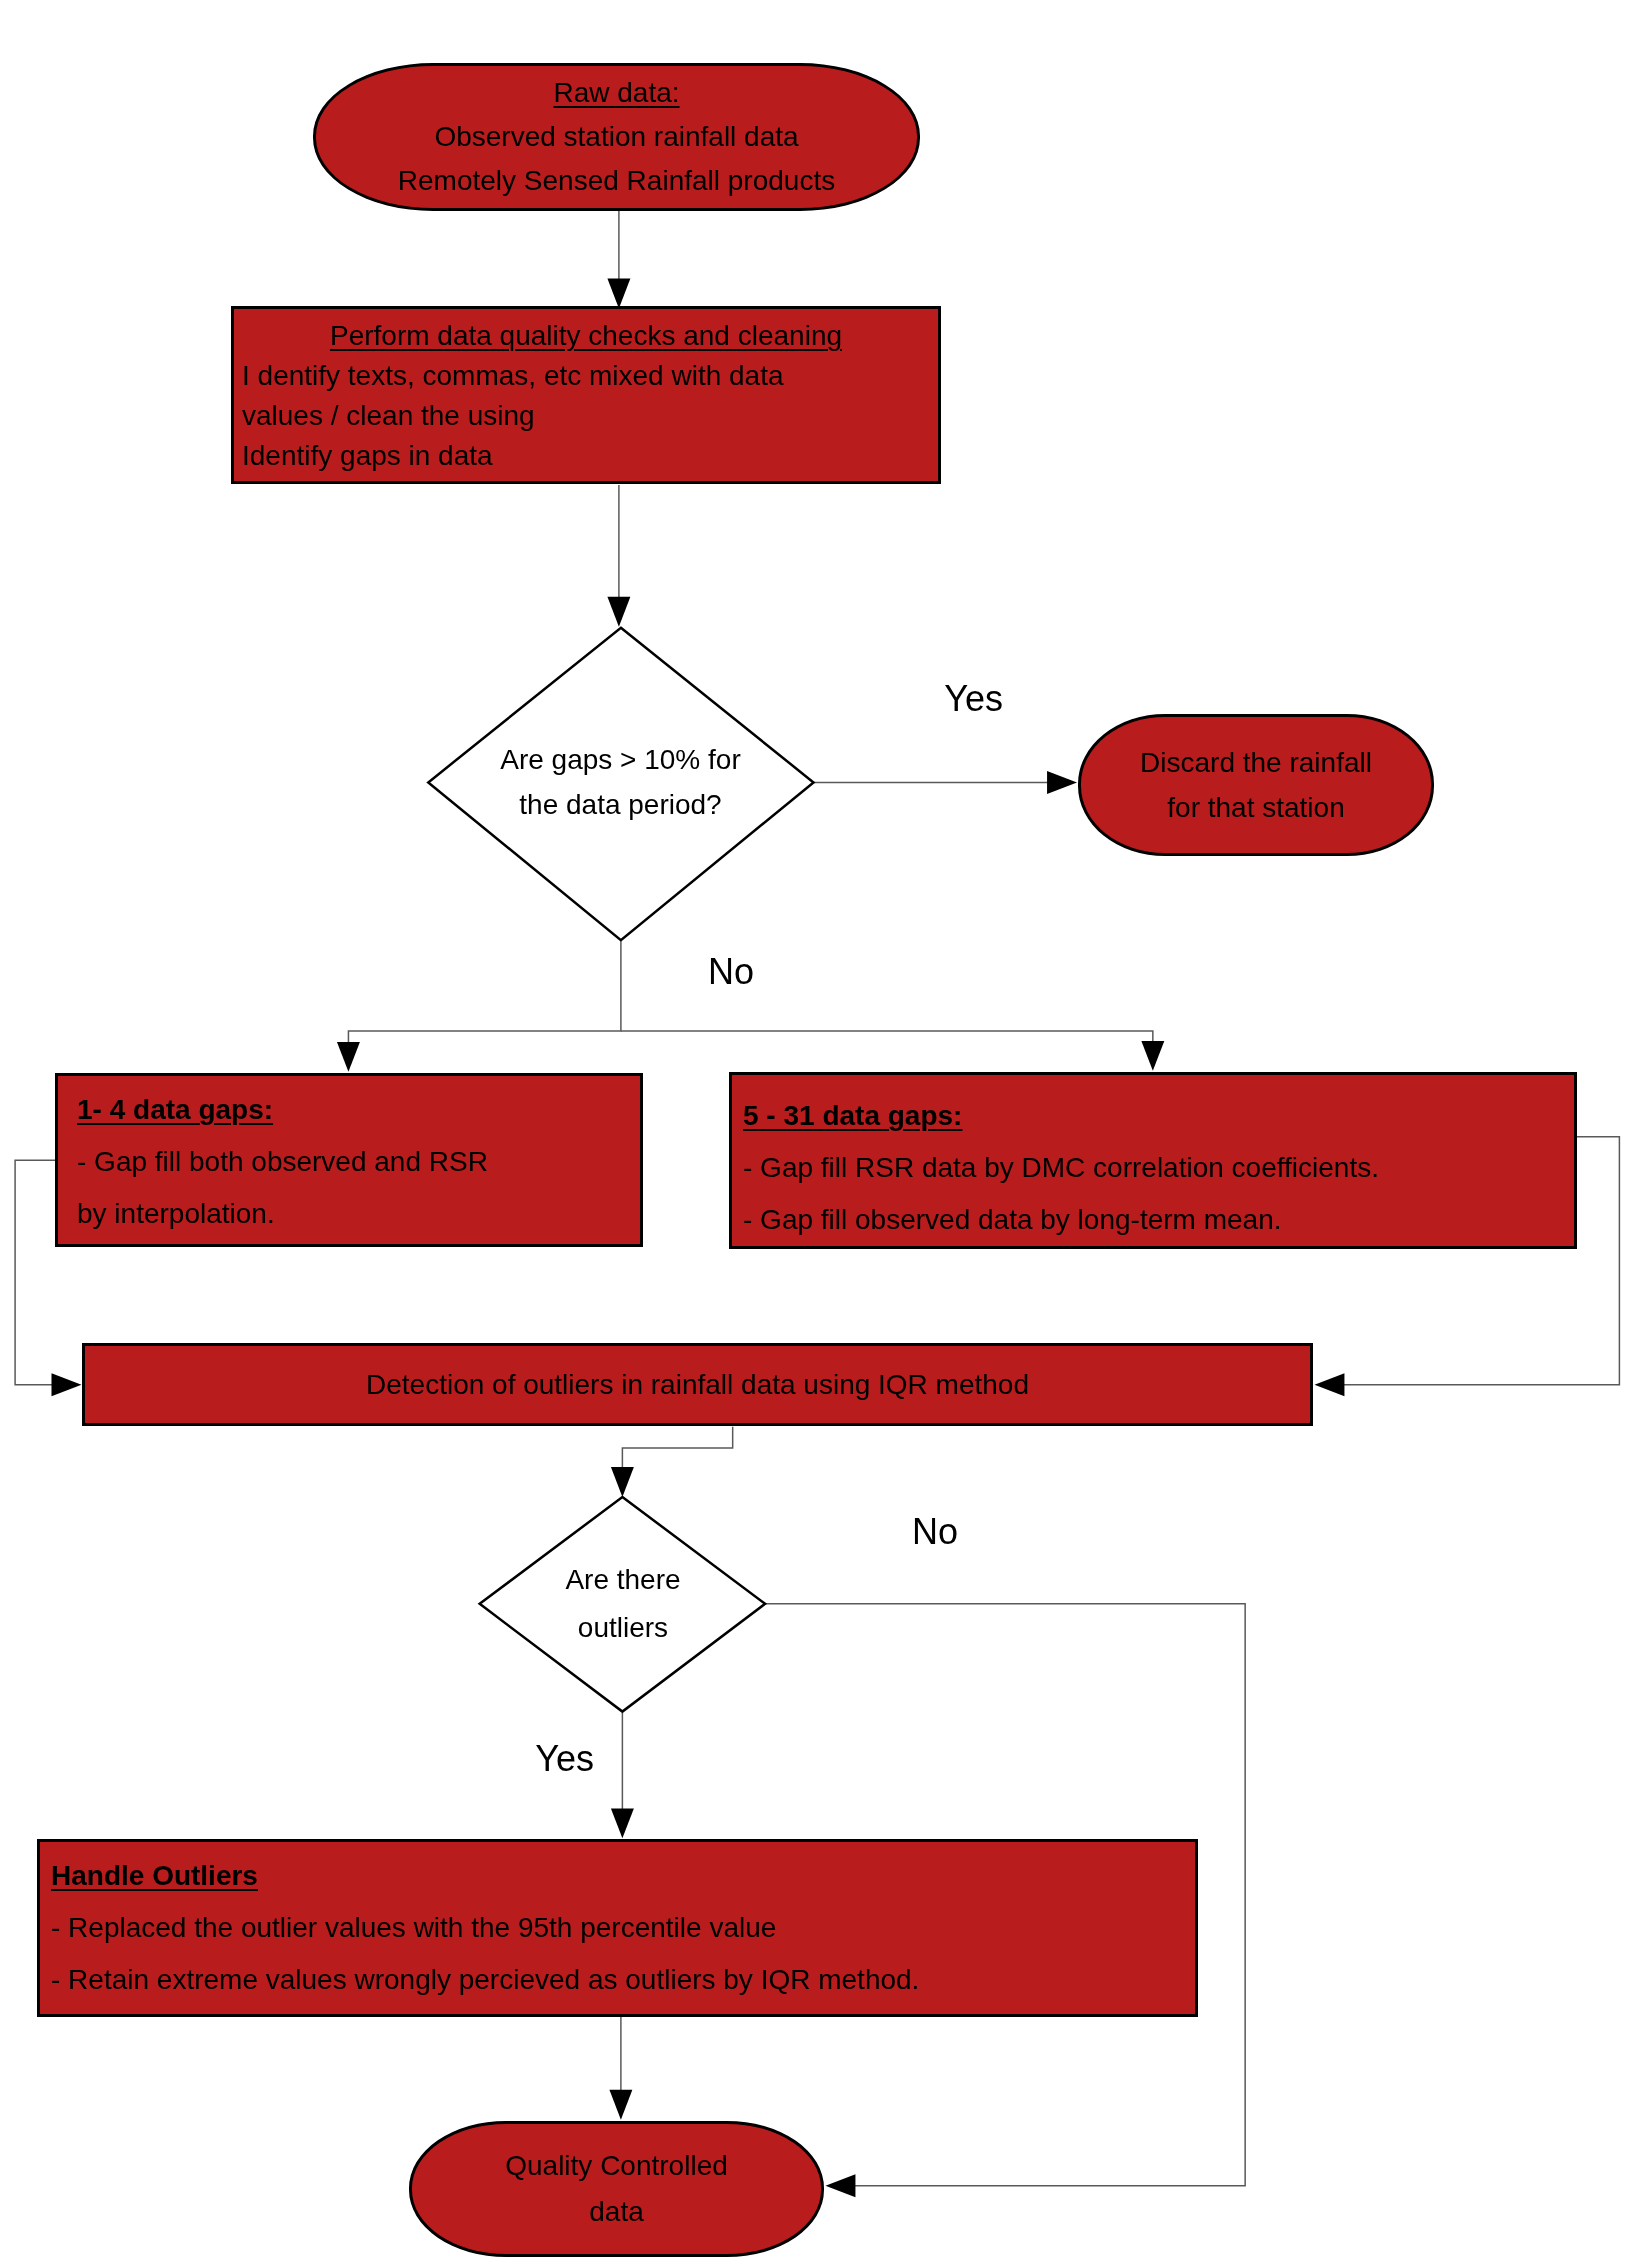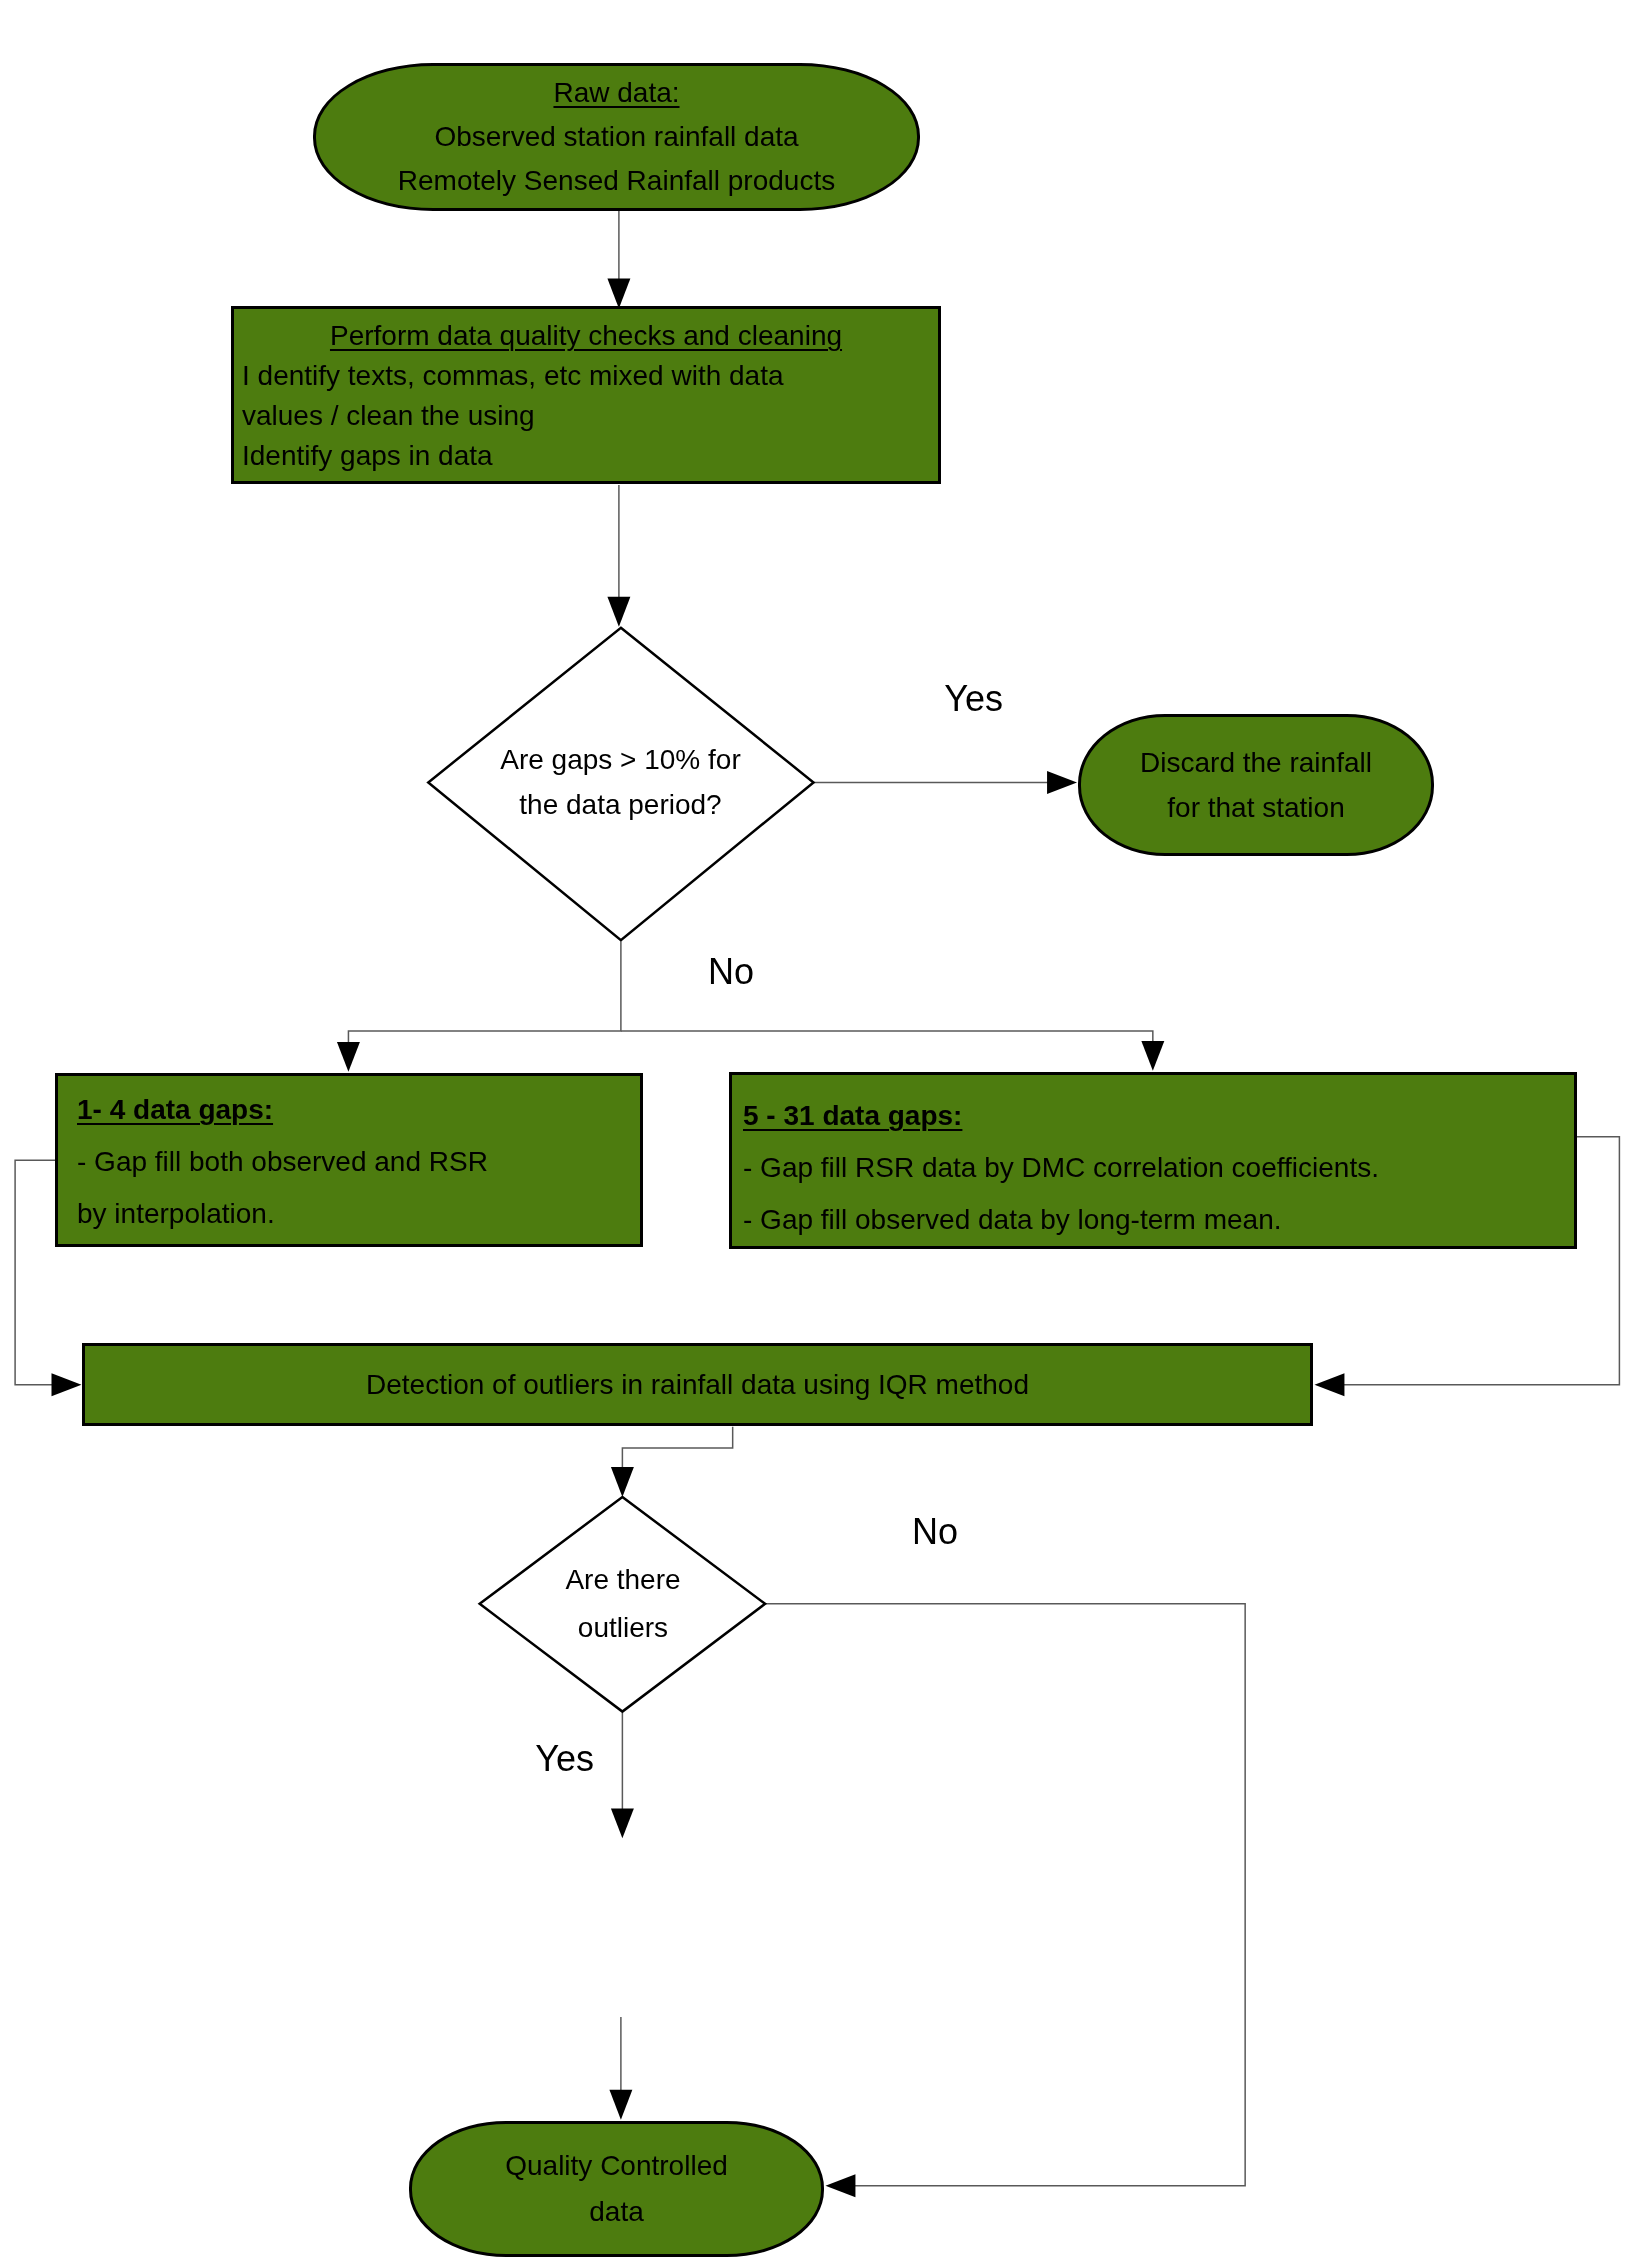--- a/index.html
+++ b/index.html
@@ -9,21 +9,21 @@
     height: 2261px;
     background: #ffffff;
     font-family: "Liberation Sans", "DejaVu Sans", sans-serif;
     color: #000000;
     font-size: 28px;
   }
   #connector-layer { position: absolute; left: 0; top: 0; }
   .node {
     position: absolute;
     box-sizing: border-box;
-    background: #4d7c0f;
+    background: #b91c1c;
     border: 3px solid #000000;
   }
   .rect { }
   .stadium {
     display: flex;
     flex-direction: column;
     justify-content: center;
     align-items: center;
     text-align: center;
   }
@@ -130,20 +130,25 @@
 
   <div class="dtext" style="left:523px; top:1549px; width:200px; height:110px; line-height:48px;">
     <div>Are there</div>
     <div>outliers</div>
   </div>
 
   <div class="elabel" style="left:838px; top:1511px; width:120px;">No</div>
 
   <div class="elabel" style="left:474px; top:1738px; width:120px;">Yes</div>
 
+  <div class="node rect" style="left:37px; top:1839px; width:1161px; height:178px; padding:8px 11px; line-height:52px;">
+    <div class="line u b">Handle Outliers</div>
+    <div class="line">- Replaced the outlier values with the 95th percentile value</div>
+    <div class="line">- Retain extreme values wrongly percieved as outliers by IQR method.</div>
+  </div>
 
   <div class="node stadium" style="left:409px; top:2121px; width:415px; height:136px; border-radius:97px / 67px; line-height:46px;">
     <div>Quality Controlled</div>
     <div>data</div>
   </div>
 
 </div>
 
 
 </body></html>

